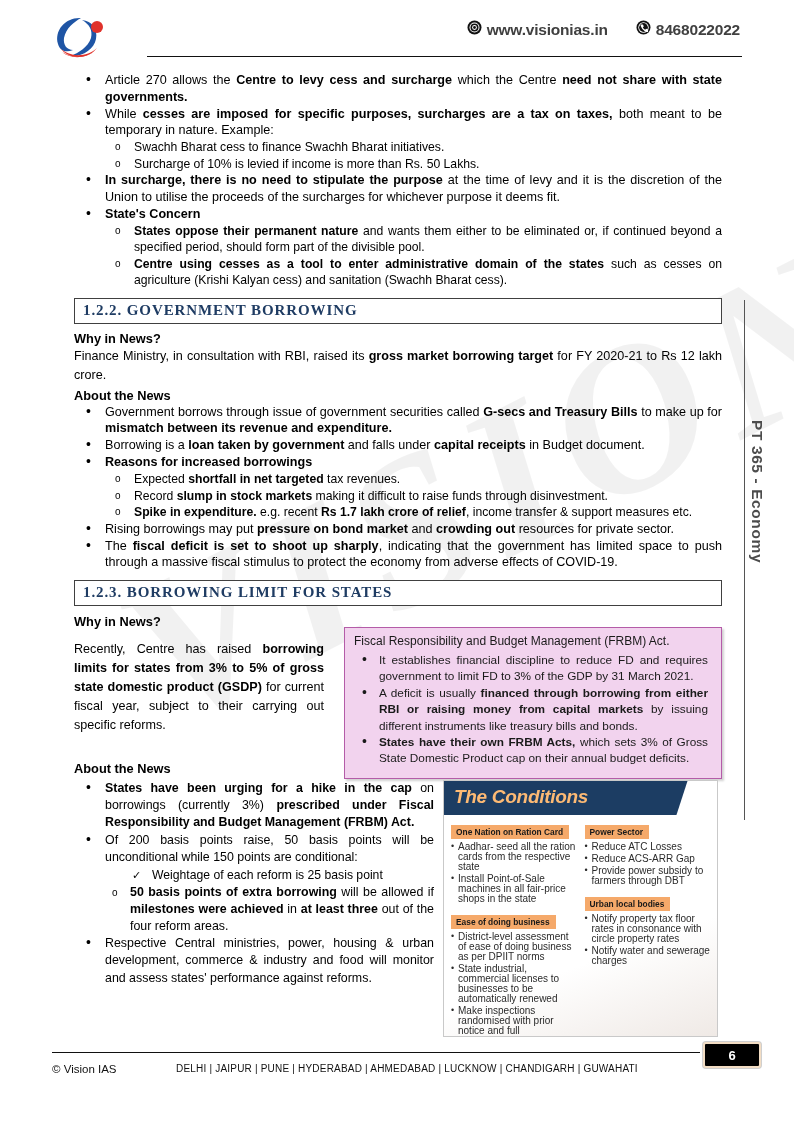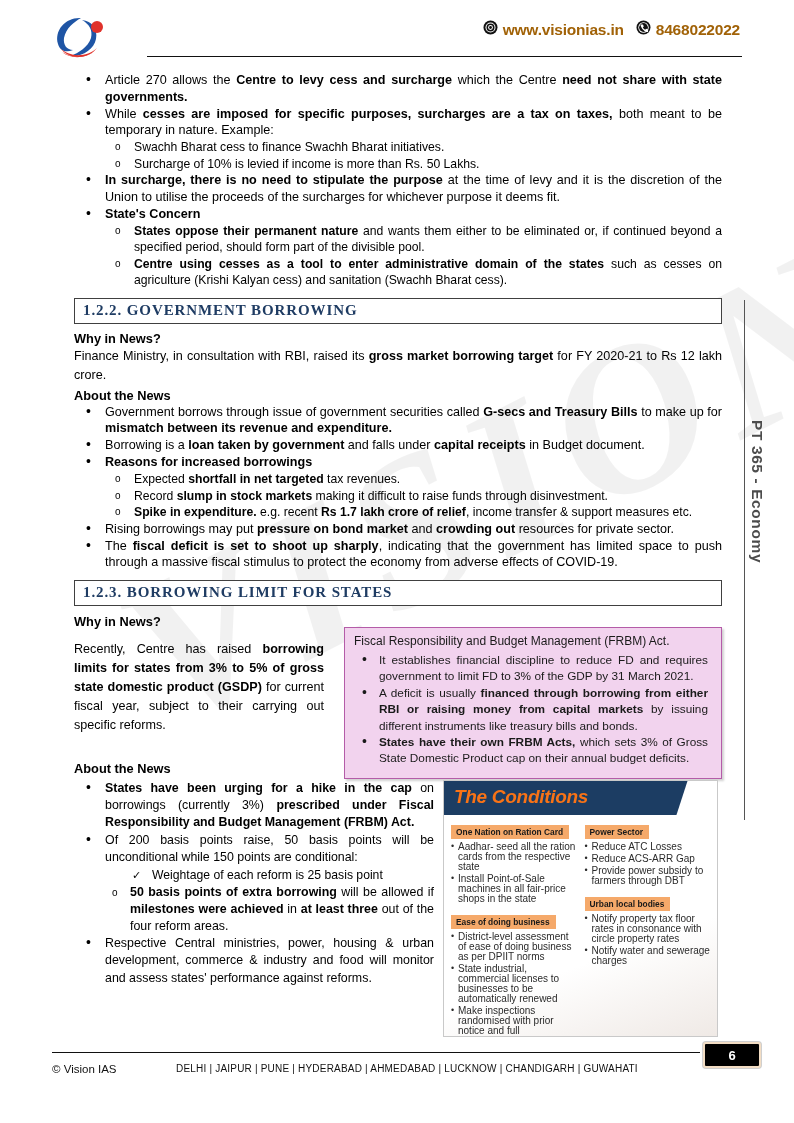--- a/index.html
+++ b/index.html
@@ -53,26 +53,26 @@
     top: 2px;
     width: 56px;
     height: 46px;
   }
   .header-right {
     position: absolute;
     right: 2px;
     top: 8px;
     display: flex;
     align-items: center;
-    gap: 12px;
+    gap: 28px;
     font-family: "Liberation Sans", sans-serif;
     font-size: 15.5px;
     font-weight: bold;
     letter-spacing: -0.2px;
-    color: #a16207;
+    color: #404040;
   }
   .hr-item { display: flex; align-items: center; gap: 5px; }
   .hdr-rule {
     position: absolute;
     left: 95px;
     top: 44px;
     right: 0px;
     height: 0;
     border-top: 1.6px solid #111;
   }
@@ -238,21 +238,21 @@
   .ig-banner {
     position: relative;
     height: 34px;
     background: #1c3d63;
     overflow: hidden;
   }
   .ig-banner-text {
     position: absolute;
     left: 10px;
     top: 5px;
-    color: #f97316;
+    color: #fdba74;
     font-size: 19px;
     font-weight: bold;
     font-style: italic;
     letter-spacing: -0.3px;
     text-align: right;
   }
   .ig-banner::after {
     content: "";
     position: absolute;
     right: -18px;

